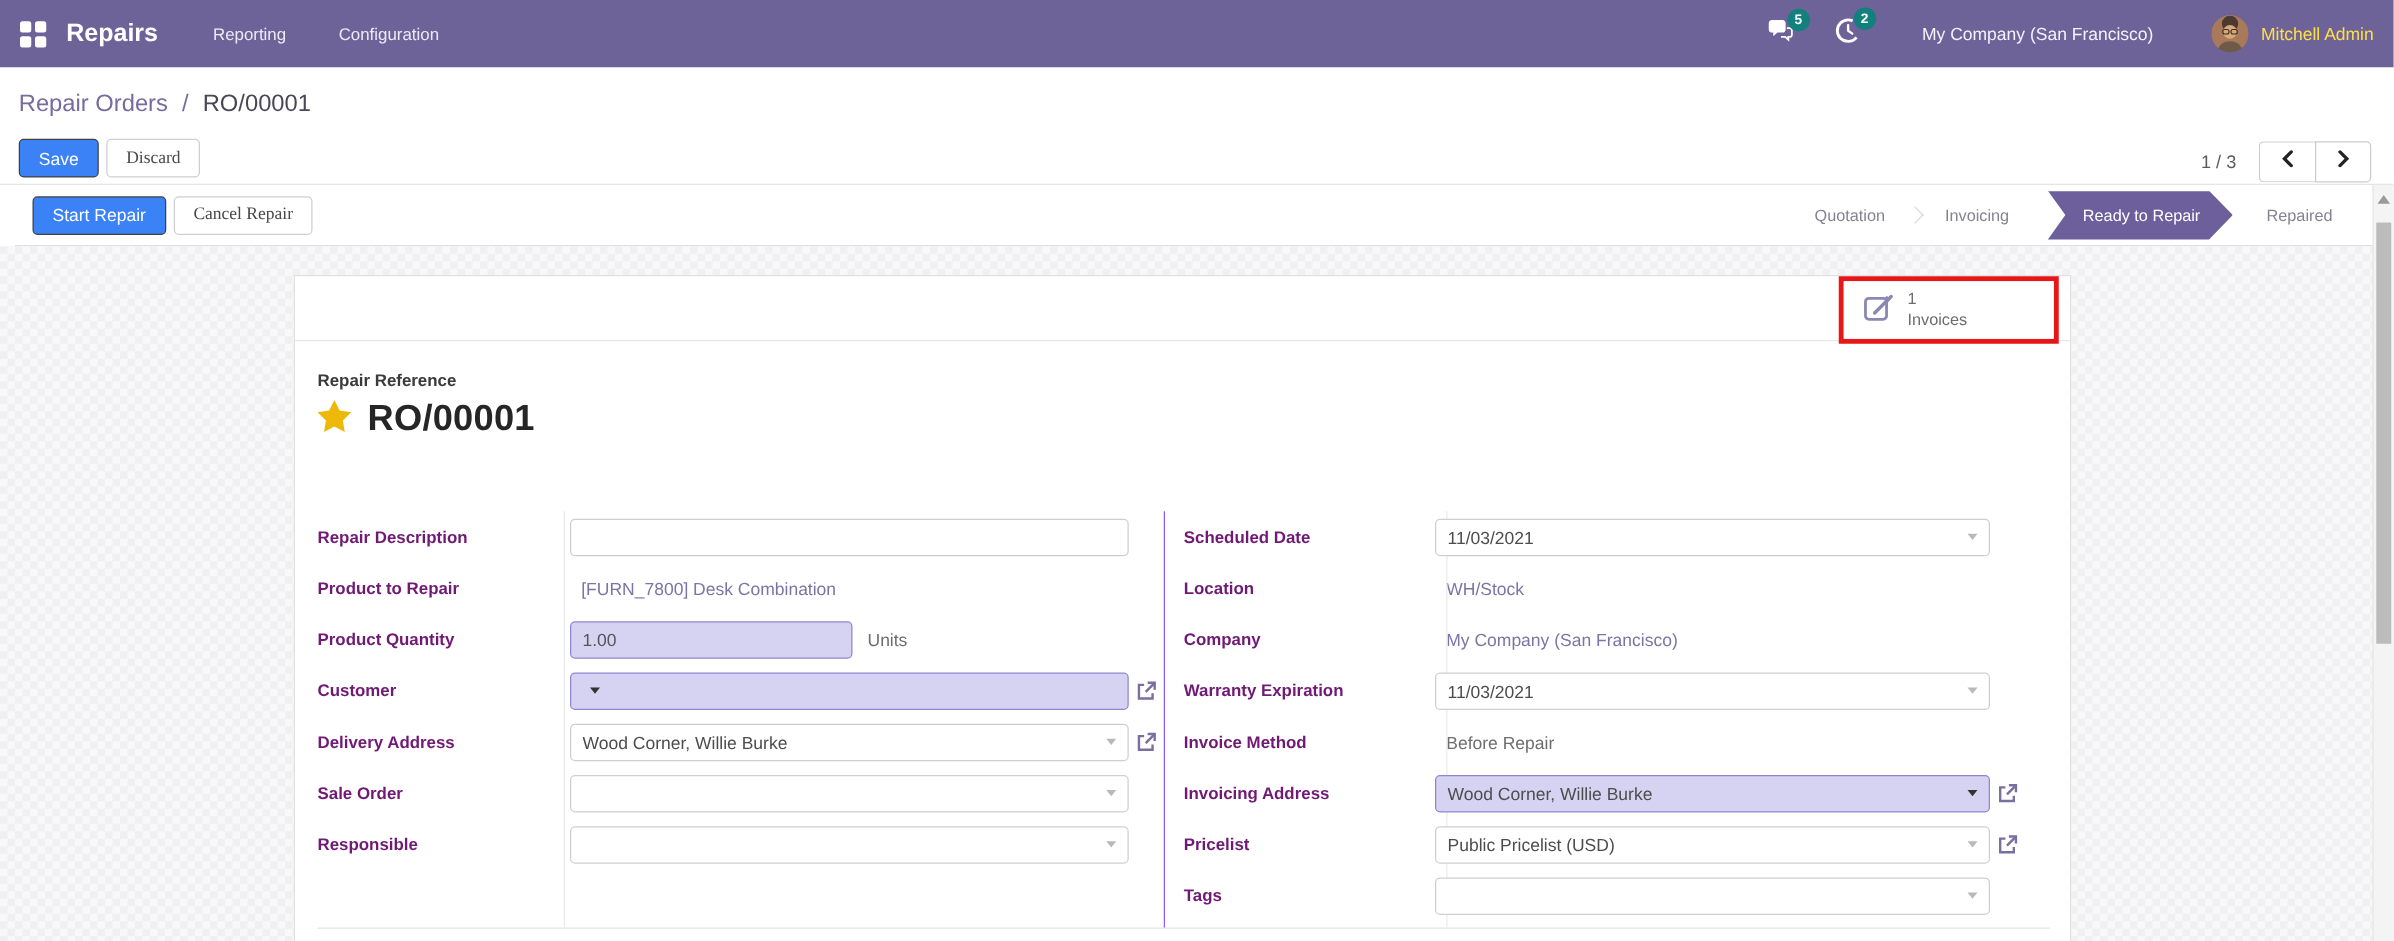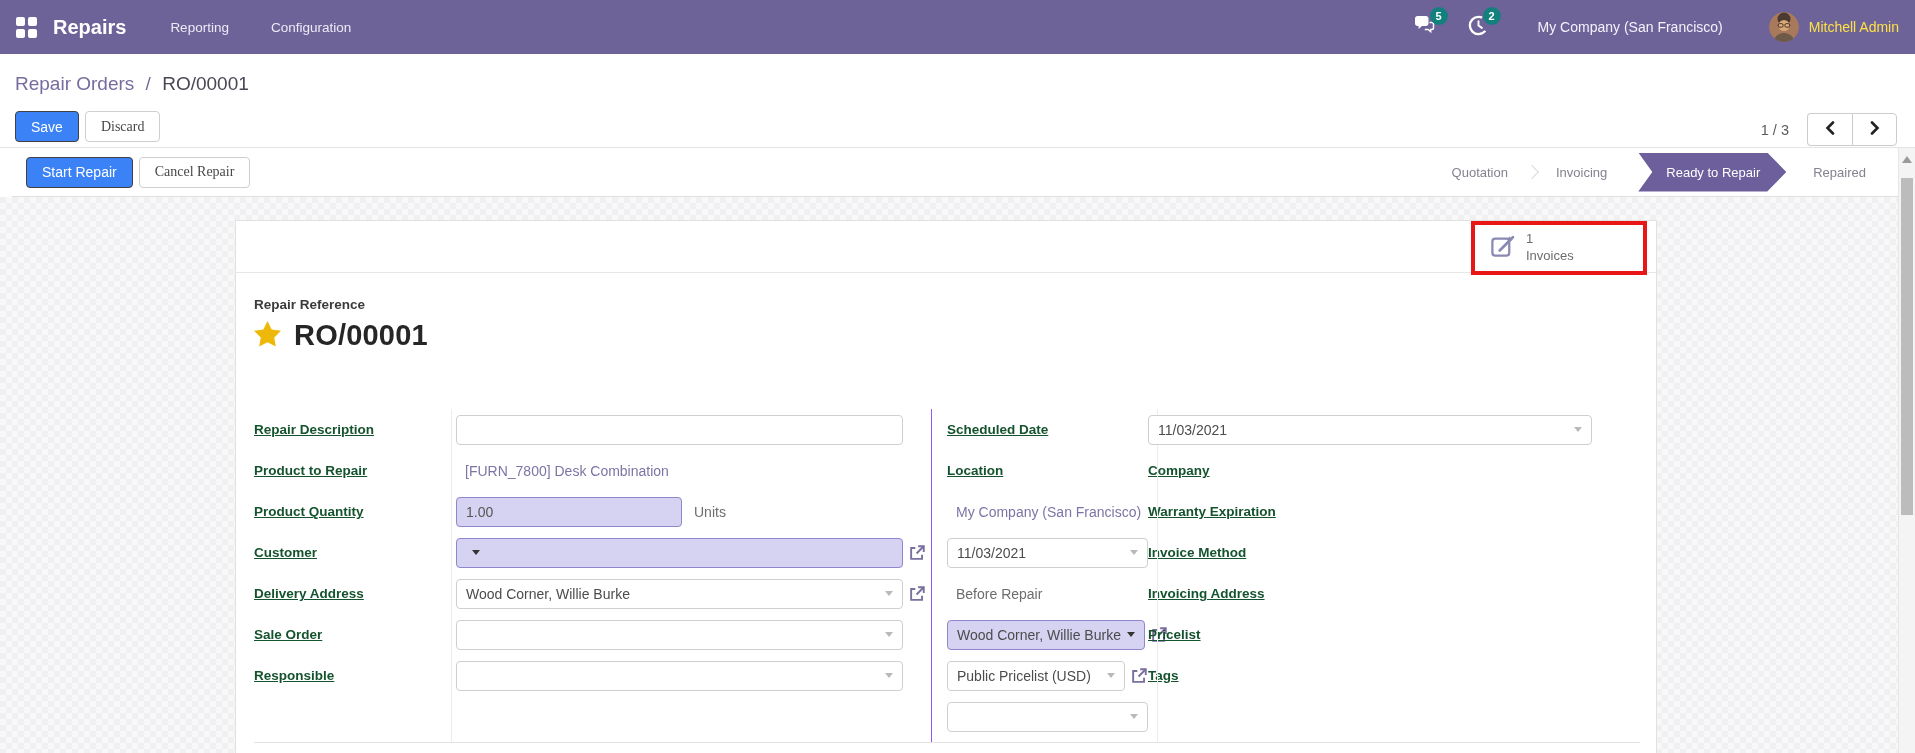--- a/index.html
+++ b/index.html
@@ -95,21 +95,21 @@
   .title-value { font-size:29px; font-weight:bold; color:#262626; letter-spacing:.2px; }
 
   
   .fields { position:absolute; top:188px; left:18px; width:1386px; height:334px; border-bottom:1px solid #e3e3e3; display:flex; }
   .group { position:relative; display:grid; align-content:start; grid-auto-rows:41px; }
   .group1 { width:677px; grid-template-columns:202px 1fr; }
   .group2 { margin-left:0; width:709px; border-left:1px solid #8b5cf6; padding-left:15px; grid-template-columns:201px 1fr; }
   .vline { position:absolute; top:0; bottom:0; width:1px; background:#ececec; }
   .group1 .vline { left:197px; }
   .group2 .vline { left:225px; }
-  .flabel { font-size:13.5px; font-weight:bold; color:#14532d; align-self:center; padding-right:14px;text-decoration:underline; }
+  .flabel { font-size:13.5px; font-weight:bold; color:#701a75; align-self:center; padding-right:14px; }
   .fvalue { align-self:center; display:flex; align-items:center; }
   .o-input, .o-select {
     height:30px; width:447px; border:1px solid #cfcfcf; border-radius:4px; background:#fff;
     font-size:14px; color:#555; padding:0 9px; font-family:"Liberation Sans",sans-serif;
   }
   .group2 .o-input, .group2 .o-select { width:444px; }
   .o-select { position:relative; display:flex; align-items:center; cursor:pointer; }
   .o-select .sel-text { flex:1; font-size:14px; color:#4c4c4c; white-space:nowrap; overflow:hidden; }
   .caret { width:0; height:0; border-left:4.5px solid transparent; border-right:4.5px solid transparent; border-top:5px solid #b9b9b9; margin-left:6px; }
   .caret-dark { border-top-color:#333; }
@@ -320,20 +320,23 @@
 
         <div class="flabel">Scheduled Date</div>
         <div class="fvalue">
           <div class="o-select">
             <span class="sel-text">11/03/2021</span>
             <span class="caret"></span>
           </div>
         </div>
 
         <div class="flabel">Location</div>
+        <div class="fvalue" style="padding-left:9px;">
+            <span class="link-value">WH/Stock</span>
+          </div>
 
         <div class="flabel">Company</div>
         <div class="fvalue" style="padding-left:9px;">
             <span class="link-value">My Company (San Francisco)</span>
           </div>
 
         <div class="flabel">Warranty Expiration</div>
         <div class="fvalue">
           <div class="o-select">
             <span class="sel-text">11/03/2021</span>

